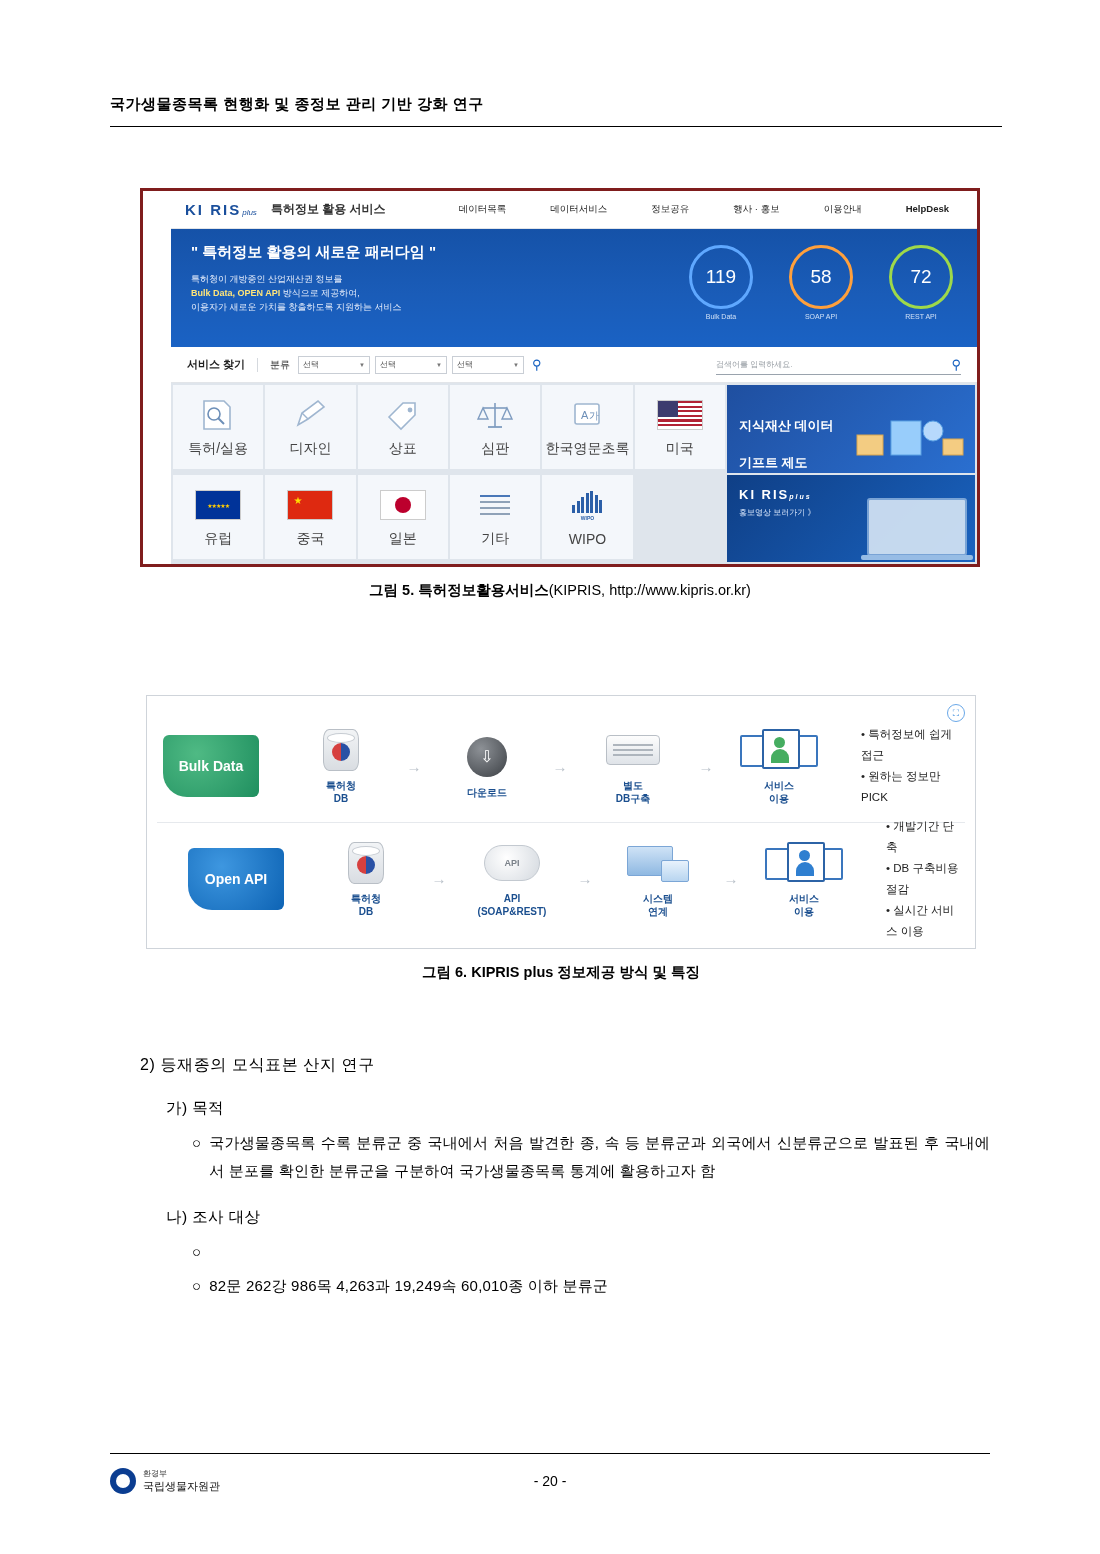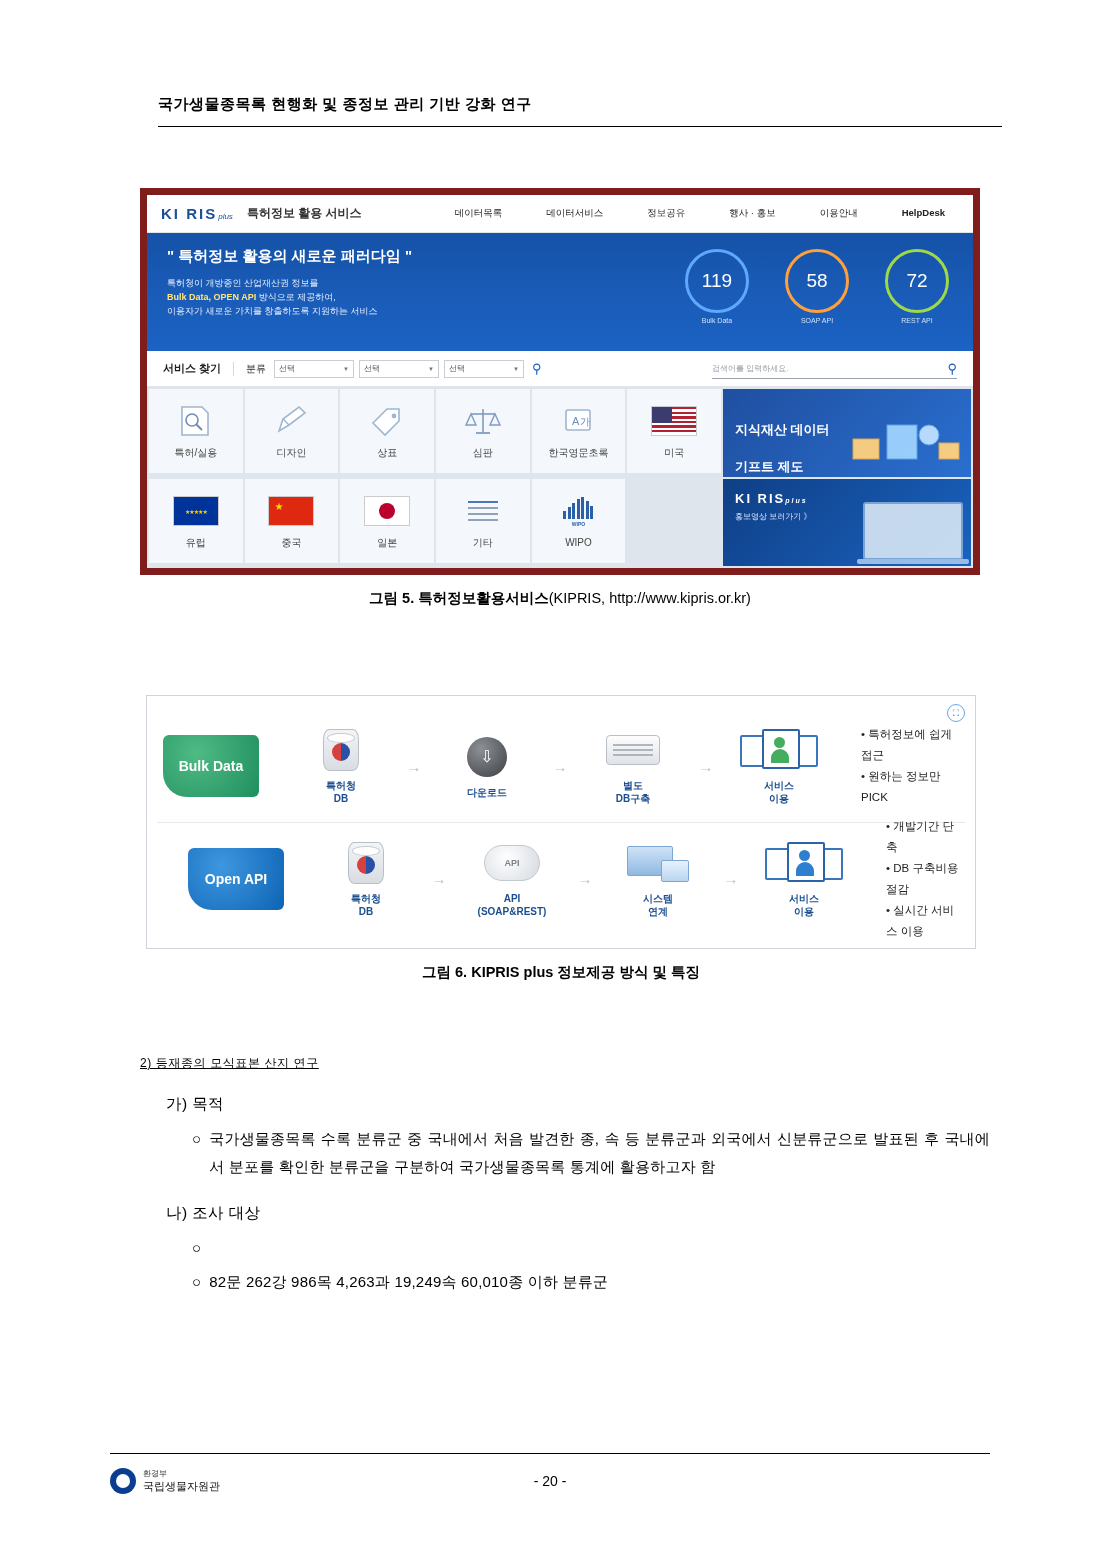--- a/index.html
+++ b/index.html
@@ -21,45 +21,45 @@
     height: 1554px;
     box-sizing: border-box;
     padding: 0 110px;
   }
   
   .doc-header {
     position: absolute;
     top: 95px;
     left: 110px;
     right: 98px;
-    margin-left: 48px;
   }
   .doc-header .title {
     font-size: 15px;
     font-weight: bold;
     letter-spacing: 0.5px;
     color: #000;
     padding-bottom: 12px;
   }
   .doc-header .rule {
     border-bottom: 1.5px solid #000;
   }
   
   .fig5-wrap {
     position: absolute;
     top: 188px;
     left: 140px;
     width: 840px;
   }
   .kipris {
     width: 840px;
-    border: 7px solid #7f1d1d;
+    border: 3px solid #7f1d1d;
     box-sizing: border-box;
     background: #fff;
     overflow: hidden;
+    padding-left: 28px;
   }
   .kip-nav {
     height: 38px;
     display: flex;
     align-items: center;
     padding: 0 14px;
     box-sizing: border-box;
     border-bottom: 1px solid #e2e5e9;
     background: #fff;
   }
@@ -172,21 +172,21 @@
     height: 14px;
     background: #d5d9de;
     margin-right: 12px;
   }
   .srch-cat {
     font-size: 10px;
     color: #333;
     margin-right: 8px;
   }
   .sel {
-    width: 80px;
+    width: 72px;
     height: 18px;
     border: 1px solid #c9ced5;
     background: #fff;
     font-size: 8px;
     color: #555;
     display: flex;
     align-items: center;
     padding: 0 4px;
     box-sizing: border-box;
     margin-right: 5px;
@@ -238,21 +238,21 @@
     justify-content: center;
     gap: 6px;
   }
   .tile .ic {
     height: 38px;
     display: flex;
     align-items: center;
     justify-content: center;
   }
   .tile .lb {
-    font-size: 10px;
+    font-size: 14px;
     color: #444;
   }
   .flag {
     width: 46px;
     height: 30px;
     border: 1px solid #ccc;
     box-sizing: border-box;
     position: relative;
     overflow: hidden;
     background: #fff;
@@ -627,24 +627,23 @@
     line-height: 21px;
   }
   
   .body-text {
     position: absolute;
     top: 1055px;
     left: 140px;
     right: 110px;
   }
   .lv1 {
-    font-size: 12px;
+    font-size: 16px;
     margin-bottom: 22px;
     letter-spacing: 0.6px;
-    text-decoration: underline;
   }
   .lv2 {
     font-size: 15.5px;
     margin: 0 0 10px 26px;
     letter-spacing: 0.4px;
   }
   .lv3 {
     font-size: 15px;
     margin: 0 0 6px 52px;
     letter-spacing: 0.2px;

